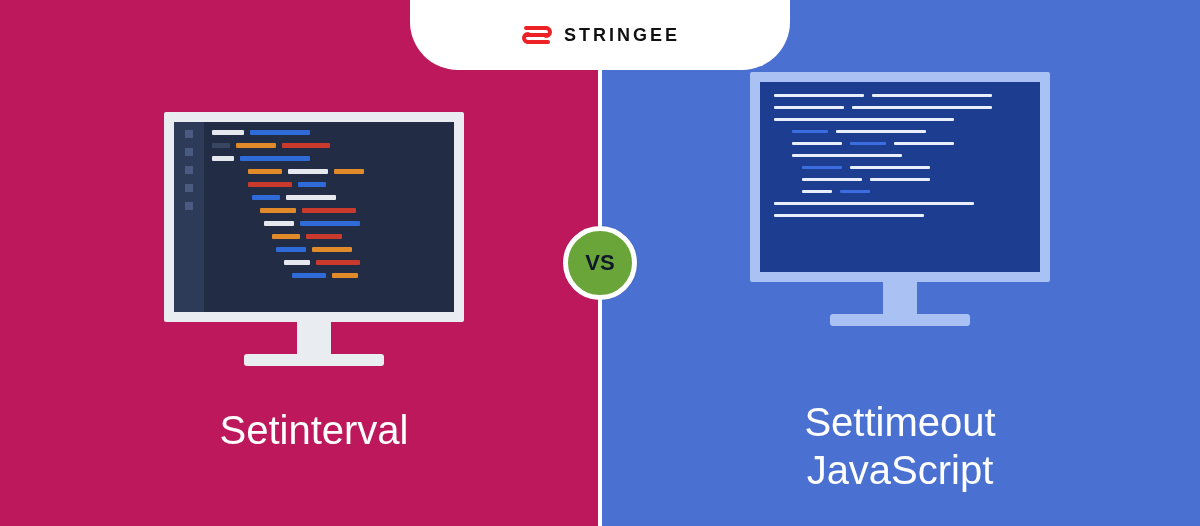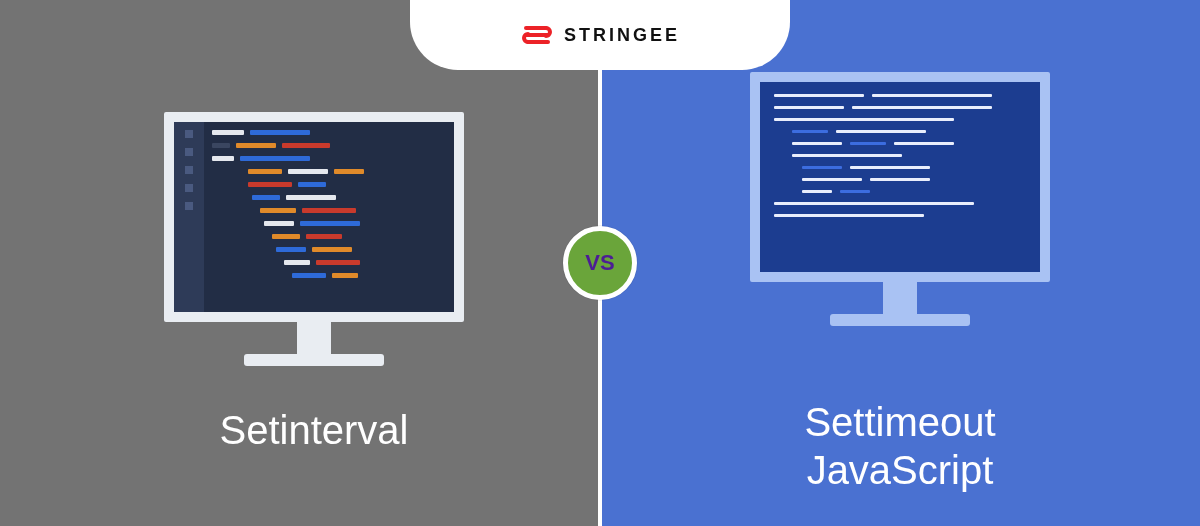--- a/index.html
+++ b/index.html
@@ -19,21 +19,21 @@
   .panel {
     width: 50%;
     height: 100%;
     display: flex;
     flex-direction: column;
     align-items: center;
     justify-content: center;
     position: relative;
     padding-top: 40px;
   }
-  .panel-left  { background: #737373; padding-left: 28px; }
+  .panel-left  { background: #be185d; padding-left: 28px; }
   .panel-right { background: #4a71d1; gap: 32px; }
 
   
   .divider {
     position: absolute;
     left: 50%;
     top: 0;
     bottom: 0;
     width: 4px;
     background: #fff;
@@ -88,21 +88,21 @@
     border-radius: 50%;
     background: #6aa53a;
     border: 5px solid #fff;
     display: flex;
     align-items: center;
     justify-content: center;
     z-index: 6;
     box-shadow: 0 0 0 1px rgba(0,0,0,.05);
   }
   .vs-badge span {
-    color: #4c1d95;
+    color: #0f172a;
     font-weight: 700;
     font-size: 22px;
   }
 
   
   .monitor {
     display: flex;
     flex-direction: column;
     align-items: center;
   }

